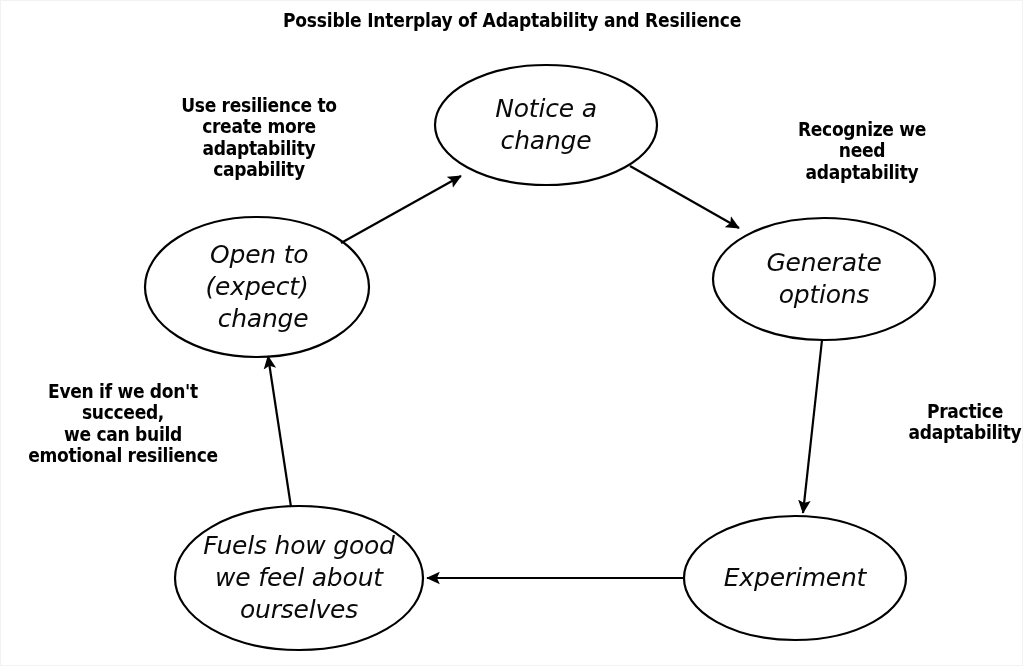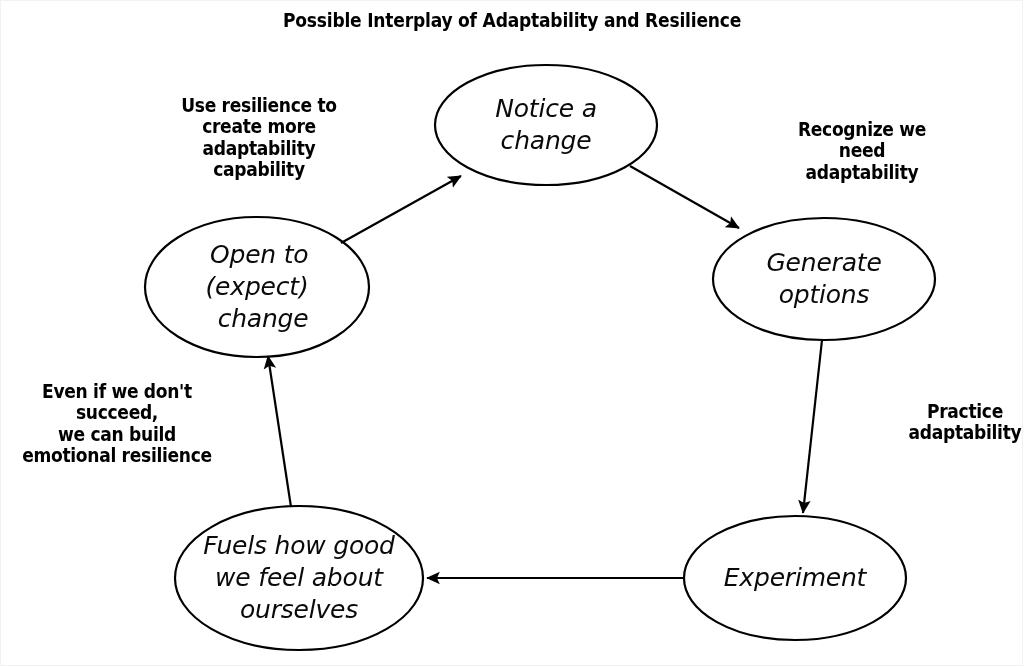--- a/index.html
+++ b/index.html
@@ -126,18 +126,18 @@
 (expect)
 change</div>
 
   <div class="edge-label" style="left:259px; top:138px;">Use resilience to
 create more
 adaptability
 capability</div>
   <div class="edge-label" style="left:862px; top:151px;">Recognize we need adaptability</div>
   <div class="edge-label" style="left:921px; top:422px;margin-left:44px;">Practice
 adaptability</div>
-  <div class="edge-label" style="left:117px; top:424px;">Even if we don't
+  <div class="edge-label" style="left:123px; top:424px;">Even if we don't
 succeed,
 we can build
 emotional resilience</div>
 
 </div>
 
 </body></html>

